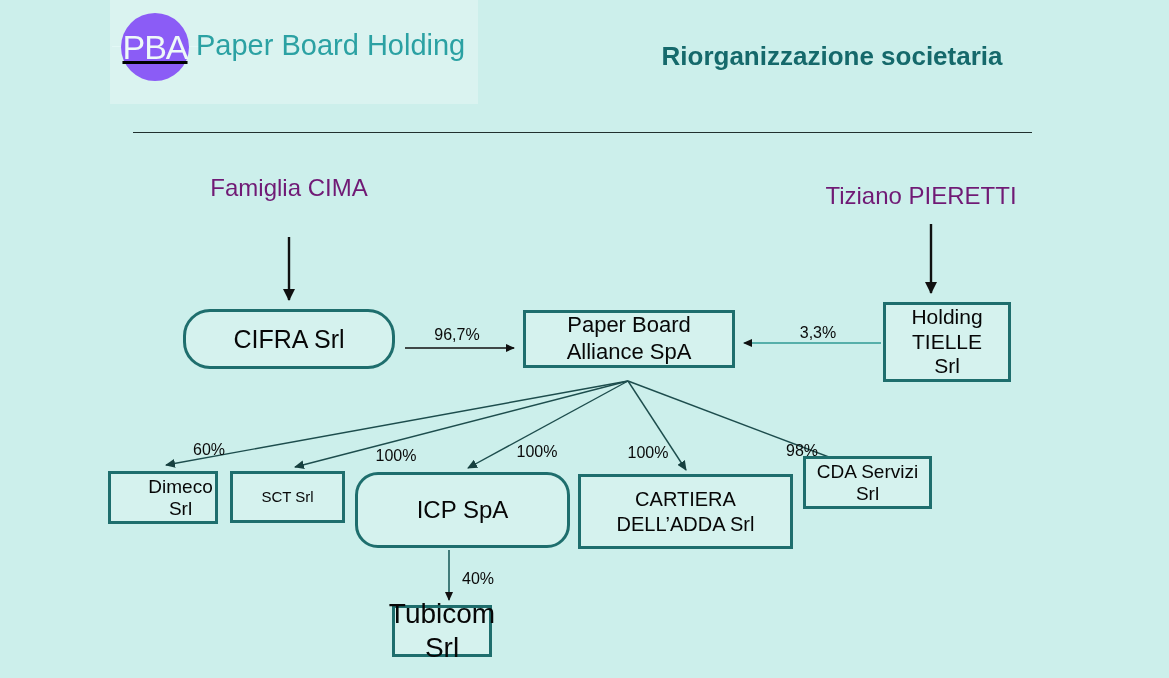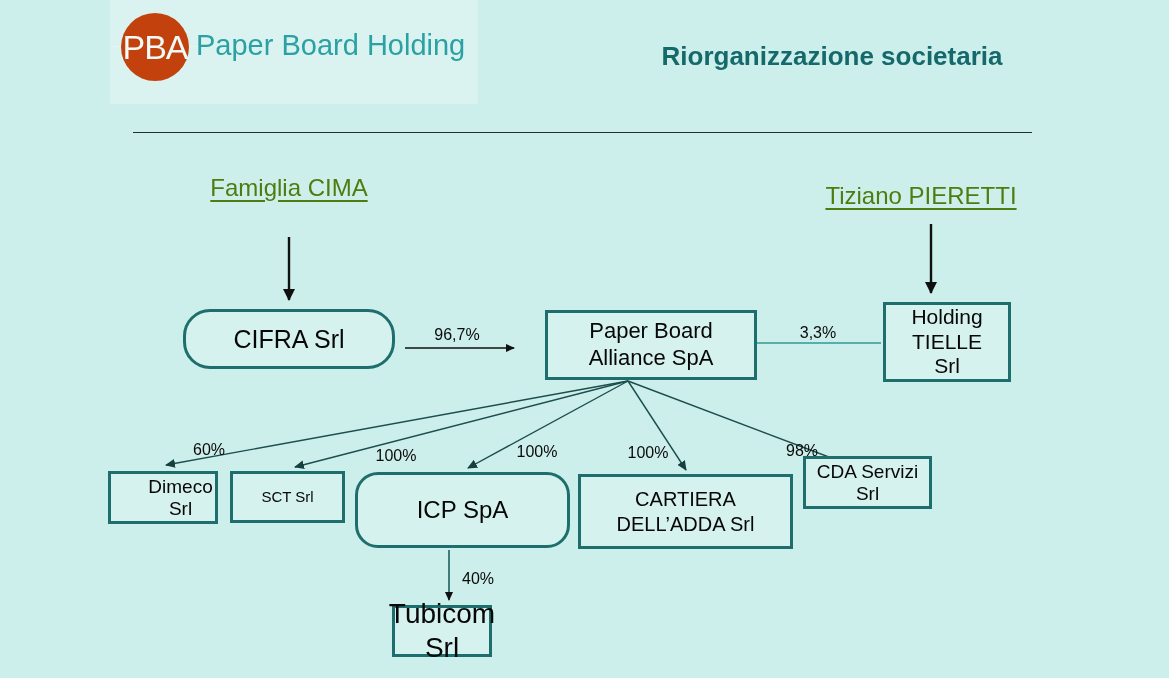--- a/index.html
+++ b/index.html
@@ -17,22 +17,22 @@
   
   .logo-panel {
     position: absolute;
     left: 110px; top: 0; width: 368px; height: 104px;
     background: rgba(255,255,255,0.28);
   }
   .logo-circle {
     position: absolute;
     left: 121px; top: 13px; width: 68px; height: 68px;
     border-radius: 50%;
-    background: #c2410c;
-    display: flex; align-items: center; justify-content: center;
+    background: #8b5cf6;
+    display: flex; align-items: center; justify-content: center; text-decoration: underline;
   }
   .logo-circle span {
     color: #eef9f8;
     font-size: 34px;
     letter-spacing: -1px;
     font-weight: 400;
   }
   .logo-rule {
     position: absolute;
     left: 112px; top: 46px; width: 88px; height: 1px;
@@ -58,43 +58,42 @@
     position: absolute;
     left: 133px; top: 132px; width: 899px; height: 0;
     border-top: 1.6px solid #20302f;
   }
 
   
   .owner-label {
     position: absolute;
     text-align: center;
     font-size: 24px;
-    color: #4d7c0f;
-    text-decoration: underline;
+    color: #701a75;
     text-underline-offset: 4px;
     white-space: nowrap;
   }
   #owner-cima     { left: 179px; top: 174px; width: 220px; }
   #owner-pieretti { left: 811px; top: 182px; width: 220px; }
 
   
   .node {
     position: absolute;
     background: #d5f2ee;
     border: 3px solid #1e6e6d;
     display: flex;
     flex-direction: column;
     align-items: center;
     justify-content: center;
     text-align: center;
     color: #070707;
     line-height: 1.22;
   }
   #node-cifra    { left: 183px; top: 309px; width: 212px; height: 60px; font-size: 25px; border-radius: 27px; }
-  #node-pba      { left: 545px; top: 310px; width: 212px; height: 70px; font-size: 22px; }
+  #node-pba      { left: 523px; top: 310px; width: 212px; height: 58px; font-size: 22px; }
   #node-tielle   { left: 883px; top: 302px; width: 128px; height: 80px; font-size: 21px; line-height: 1.18; }
   #node-dimeco   { left: 108px; top: 471px; width: 110px; height: 53px; font-size: 19px; line-height: 1.15; padding-left: 35px; }
   #node-sct      { left: 230px; top: 471px; width: 115px; height: 52px; font-size: 15px; }
   #node-icp      { left: 355px; top: 472px; width: 215px; height: 76px; font-size: 24px; border-radius: 23px; }
   #node-cartiera { left: 578px; top: 474px; width: 215px; height: 75px; font-size: 20px; }
   #node-cda      { left: 803px; top: 456px; width: 129px; height: 53px; font-size: 19px; line-height: 1.15; }
   #node-tubicom  { left: 392px; top: 605px; width: 100px; height: 52px; font-size: 28px; line-height: 1.2; }
 
   
   .pct {

